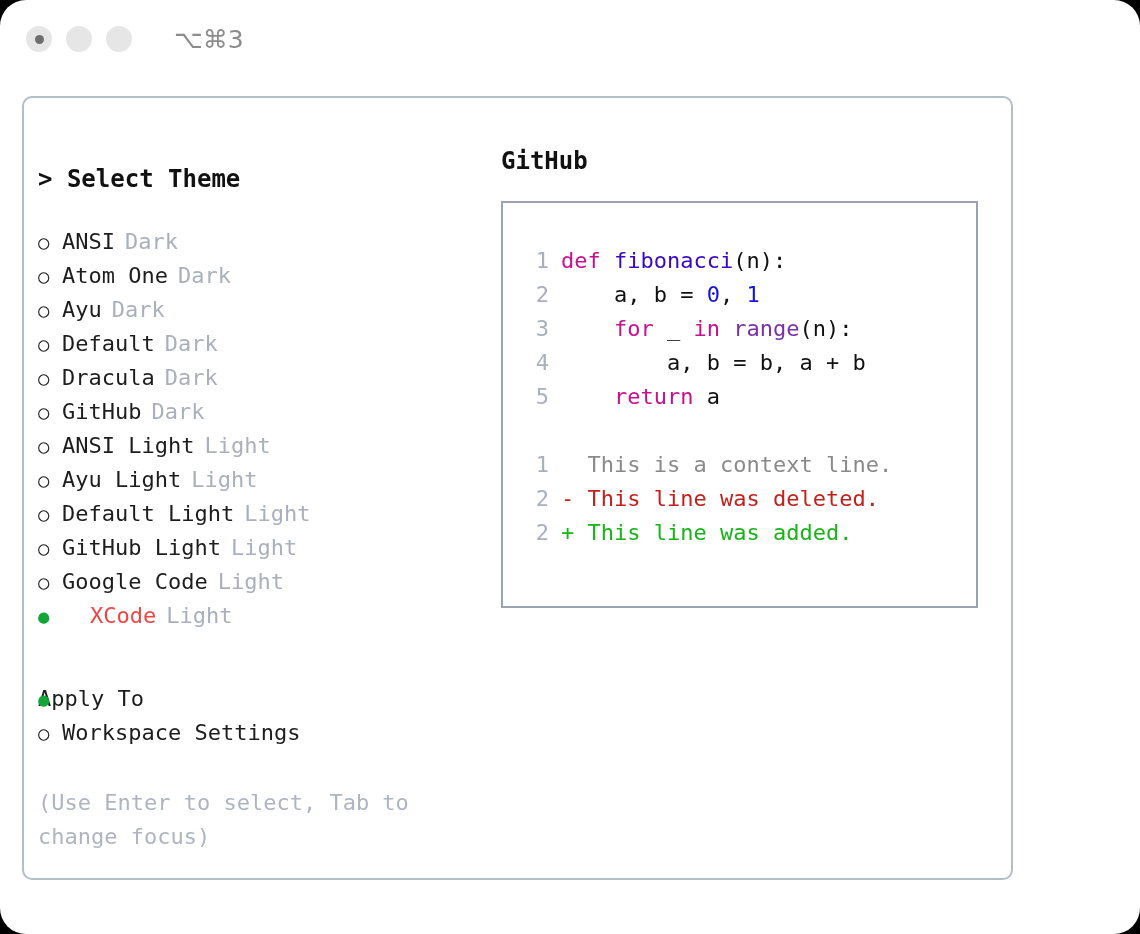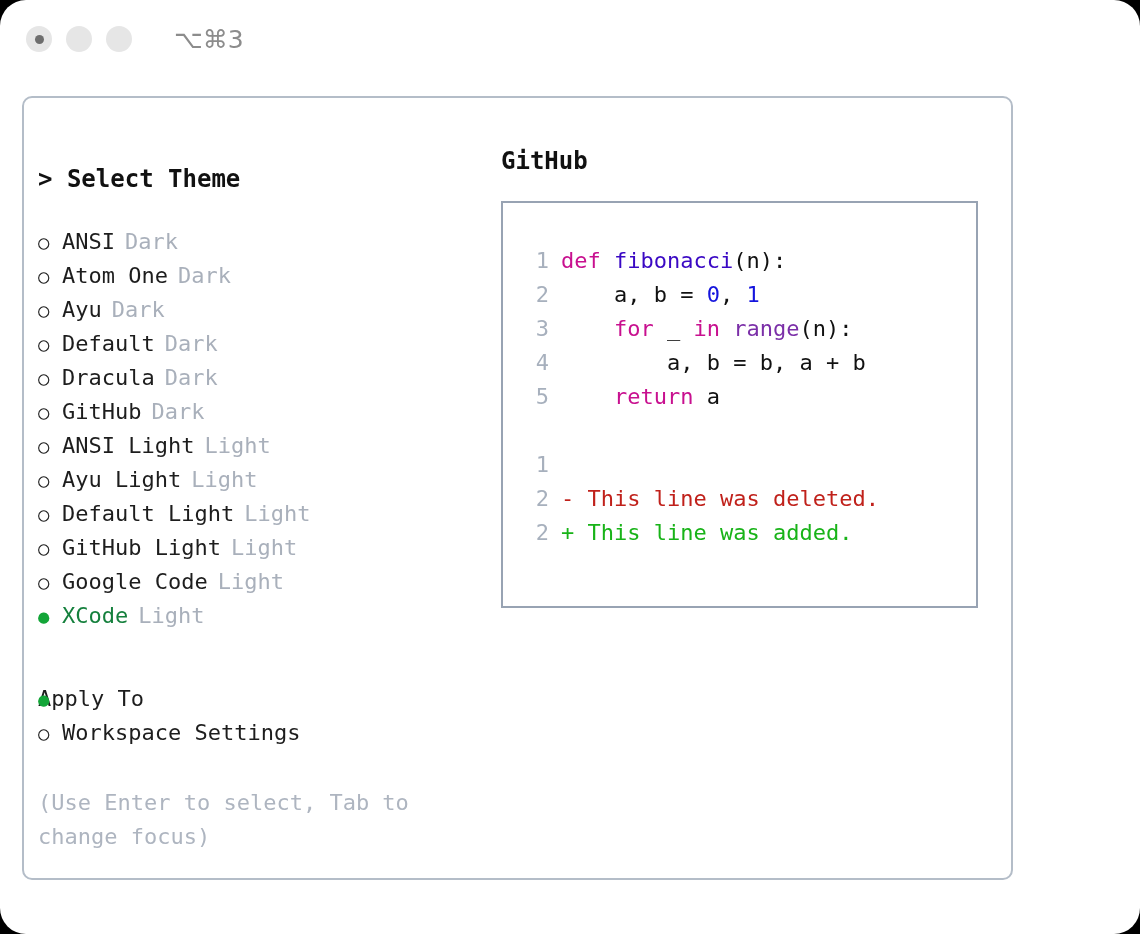--- a/index.html
+++ b/index.html
@@ -112,21 +112,21 @@
     font-size: 22px;
   }
   .marker {
     width: 24px;
     flex: none;
     font-size: 19px;
     color: #222222;
   }
   .marker.sel { color: #13a538; }
   .rowlabel { color: #1d1d1d; }
-  .rowlabel.sel { color: #15803d; }
+  .rowlabel.sel { color: #ef4444; margin-left: 28px; }
   .rowtag {
     color: #a9b0bb;
     margin-left: 10px;
     margin-top: 29px;
   }
   .plainhead {
     display: flex;
     line-height: 34px;
     height: 34px;
     font-size: 22px;
@@ -247,21 +247,21 @@
         <div class="preview-box">
           <div id="code-block">
               <div class="code-line"><span class="gutter">1</span><span class="code-body"><span class="tk-kw">def </span><span class="tk-fn">fibonacci</span><span class="tk-txt">(n):</span></span></div>
               <div class="code-line"><span class="gutter">2</span><span class="code-body"><span class="tk-txt">    a, b = </span><span class="tk-num">0</span><span class="tk-txt">, </span><span class="tk-num">1</span></span></div>
               <div class="code-line"><span class="gutter">3</span><span class="code-body"><span class="tk-txt">    </span><span class="tk-kw">for</span><span class="tk-txt"> _ </span><span class="tk-kw">in</span><span class="tk-txt"> </span><span class="tk-call">range</span><span class="tk-txt">(n):</span></span></div>
               <div class="code-line"><span class="gutter">4</span><span class="code-body"><span class="tk-txt">        a, b = b, a + b</span></span></div>
               <div class="code-line"><span class="gutter">5</span><span class="code-body"><span class="tk-txt">    </span><span class="tk-kw">return</span><span class="tk-txt"> a</span></span></div>
             </div>
           <div class="blank-line"></div>
           <div id="diff-block">
-              <div class="code-line"><span class="gutter">1</span><span class="code-body df-ctx"><span>  </span></span></div>
+              <div class="code-line"><span class="gutter">1</span><span class="code-body df-ctx"><span>  </span><span>This is a context line.</span></span></div>
               <div class="code-line"><span class="gutter">2</span><span class="code-body df-del"><span>- </span><span>This line was deleted.</span></span></div>
               <div class="code-line"><span class="gutter">2</span><span class="code-body df-add"><span>+ </span><span>This line was added.</span></span></div>
             </div>
         </div>
       </div>
 
     </div>
   </div>
 </div>
 

